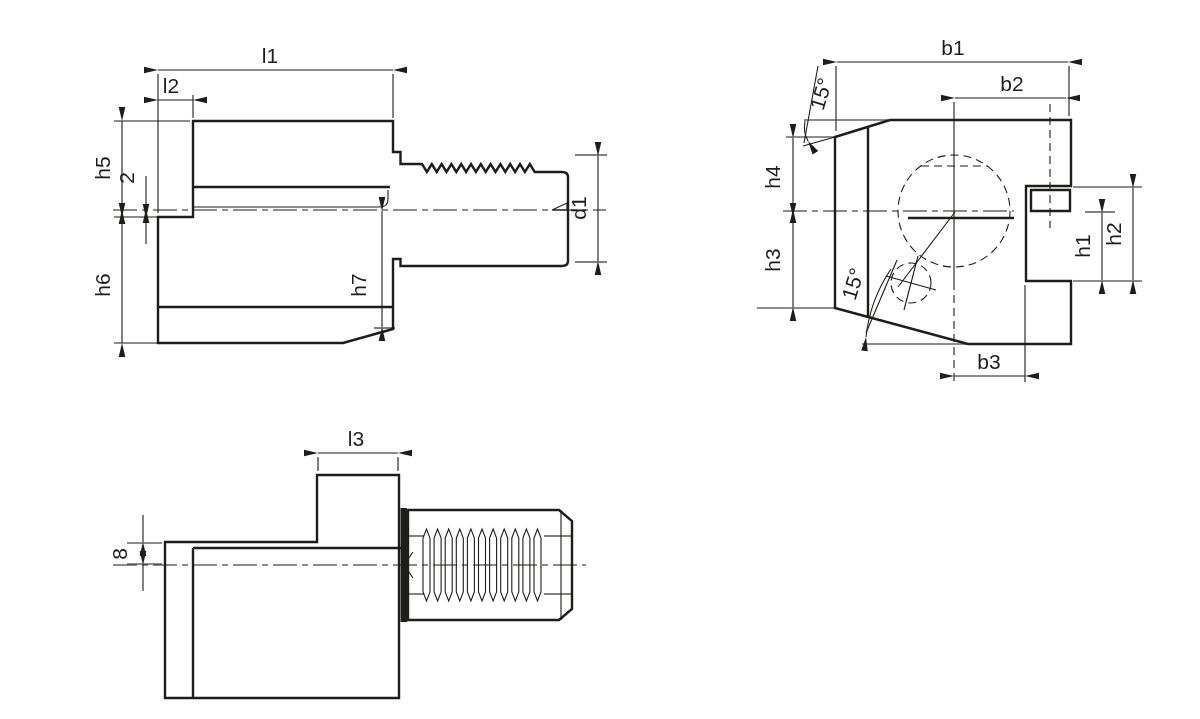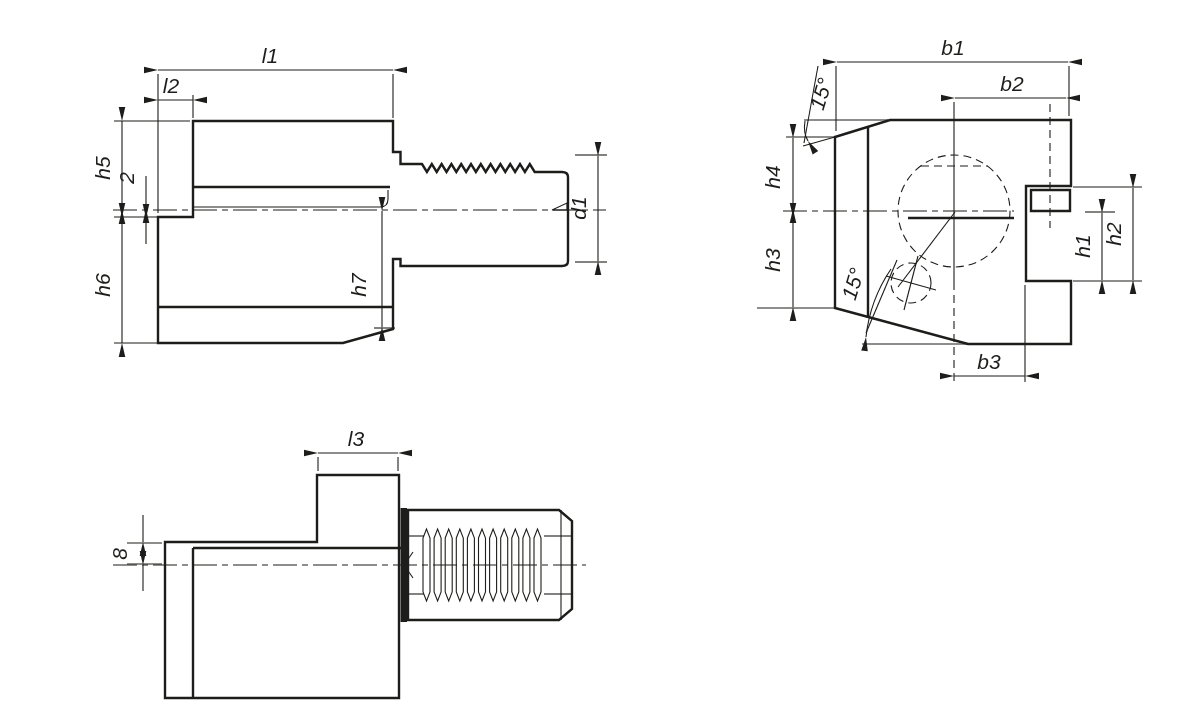--- a/index.html
+++ b/index.html
@@ -1,16 +1,16 @@
 <!DOCTYPE html>
 <html><head>
 <meta charset="utf-8">
 <style>
   html,body{margin:0;padding:0;background:#ffffff;}
-  .canvas{position:relative;width:1200px;height:719px;background:#ffffff;overflow:hidden;font-style:italic;}
+  .canvas{position:relative;width:1200px;height:719px;background:#ffffff;overflow:hidden;}
   svg{position:absolute;left:0;top:0;}
   .tk{stroke:#1d1d1b;stroke-width:2.4;fill:none;stroke-linejoin:miter;}
   .tn{stroke:#1d1d1b;stroke-width:1.1;fill:none;}
   .dim{stroke:#1d1d1b;stroke-width:1.1;fill:none;}
   .cl{stroke:#1d1d1b;stroke-width:1.1;fill:none;stroke-dasharray:24 5 6 5;}
   .hd{stroke:#1d1d1b;stroke-width:1.1;fill:none;stroke-dasharray:8 5;}
   text{font-family:"Liberation Sans",sans-serif;font-size:21px;fill:#1d1d1b;}
 </style>
 </head>
 <body>

